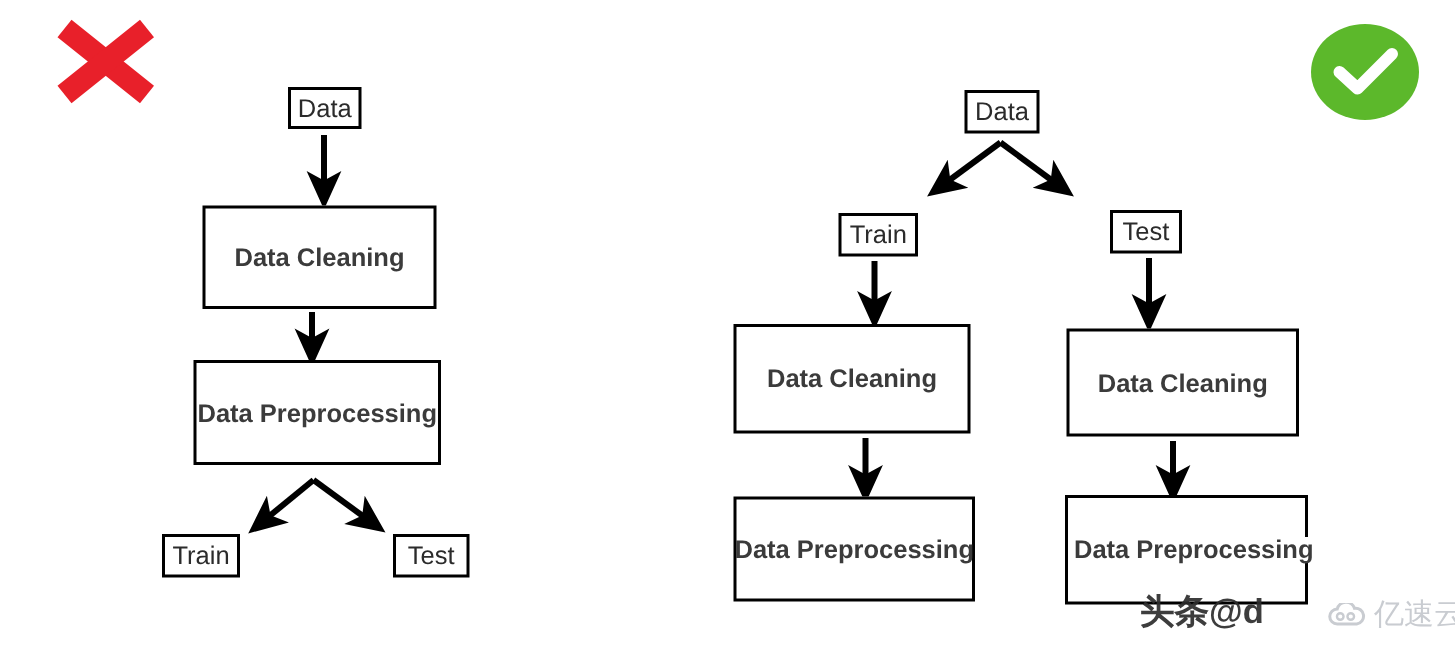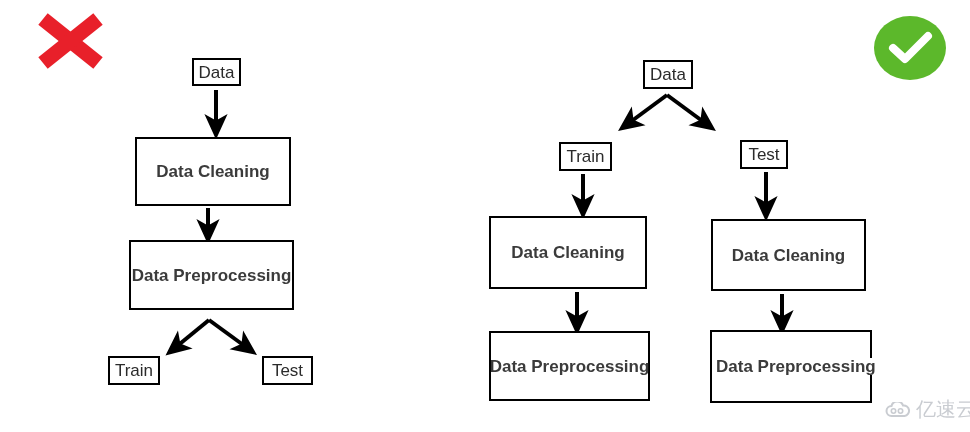--- a/index.html
+++ b/index.html
@@ -179,20 +179,23 @@
   </div>
 
   <div class="node big" style="left:489px; top:331px; width:161px; height:70px;">
     <span>Data Preprocessing</span>
   </div>
 
   <div class="node big overflow-text" style="left:710px; top:330px; width:162px; height:73px;">
     <span>Data Preprocessing</span>
   </div>
 
+  <div class="wm-toutiao" style="left:760px; top:392px;">
+    <span>头条@d</span>
+  </div>
 
   <div class="wm-yisu" style="left:885px; top:396px;">
     <svg width="26" height="16" viewBox="0 0 26 16">
       <path d="M6.5,14 A5,5 0 0 1 6.5,4 A6,6 0 0 1 18,3.5 A5.2,5.2 0 0 1 19.5,14 Z" fill="none" stroke="#c9ccd1" stroke-width="2"></path>
       <circle cx="8.5" cy="9" r="2.2" fill="none" stroke="#c9ccd1" stroke-width="1.6"></circle>
       <circle cx="15.5" cy="9" r="2.2" fill="none" stroke="#c9ccd1" stroke-width="1.6"></circle>
     </svg>
     <span>亿速云</span>
   </div>
 

